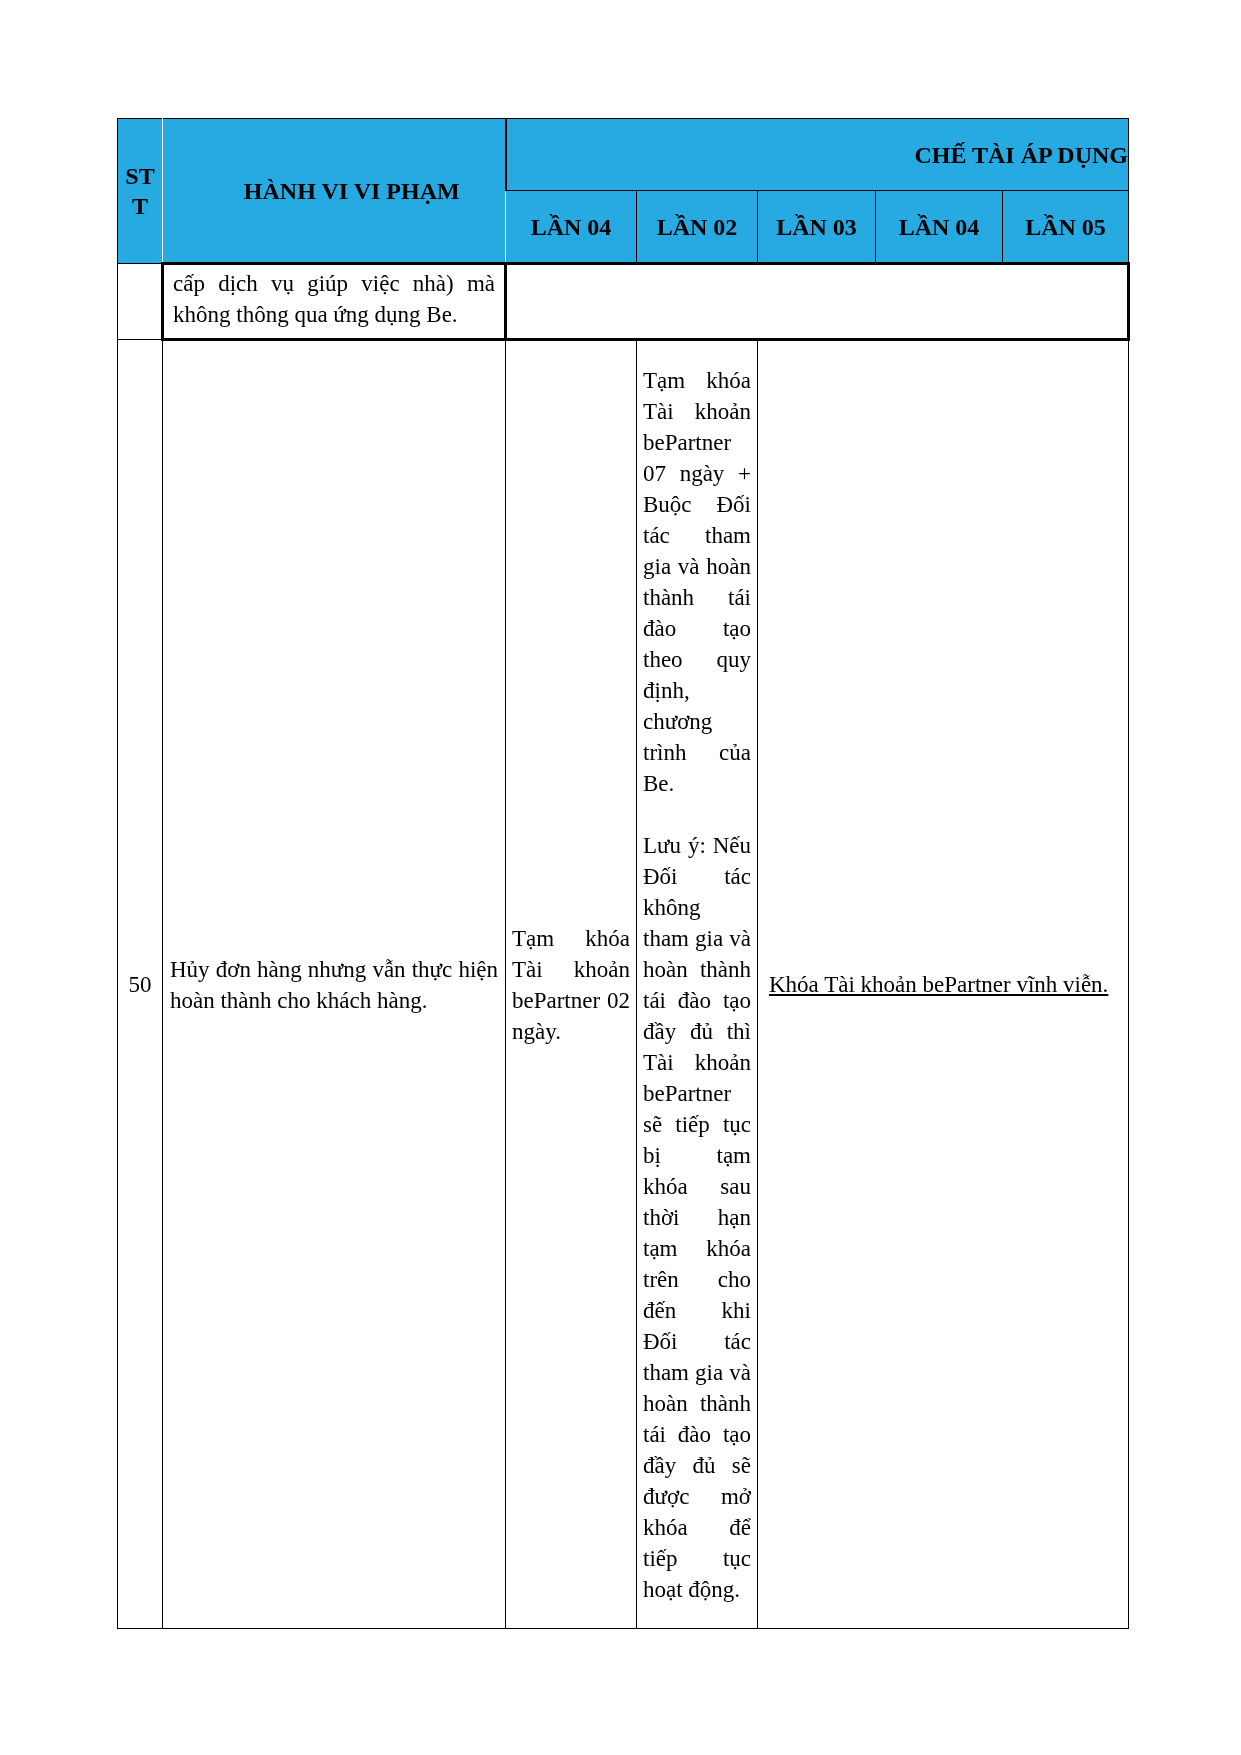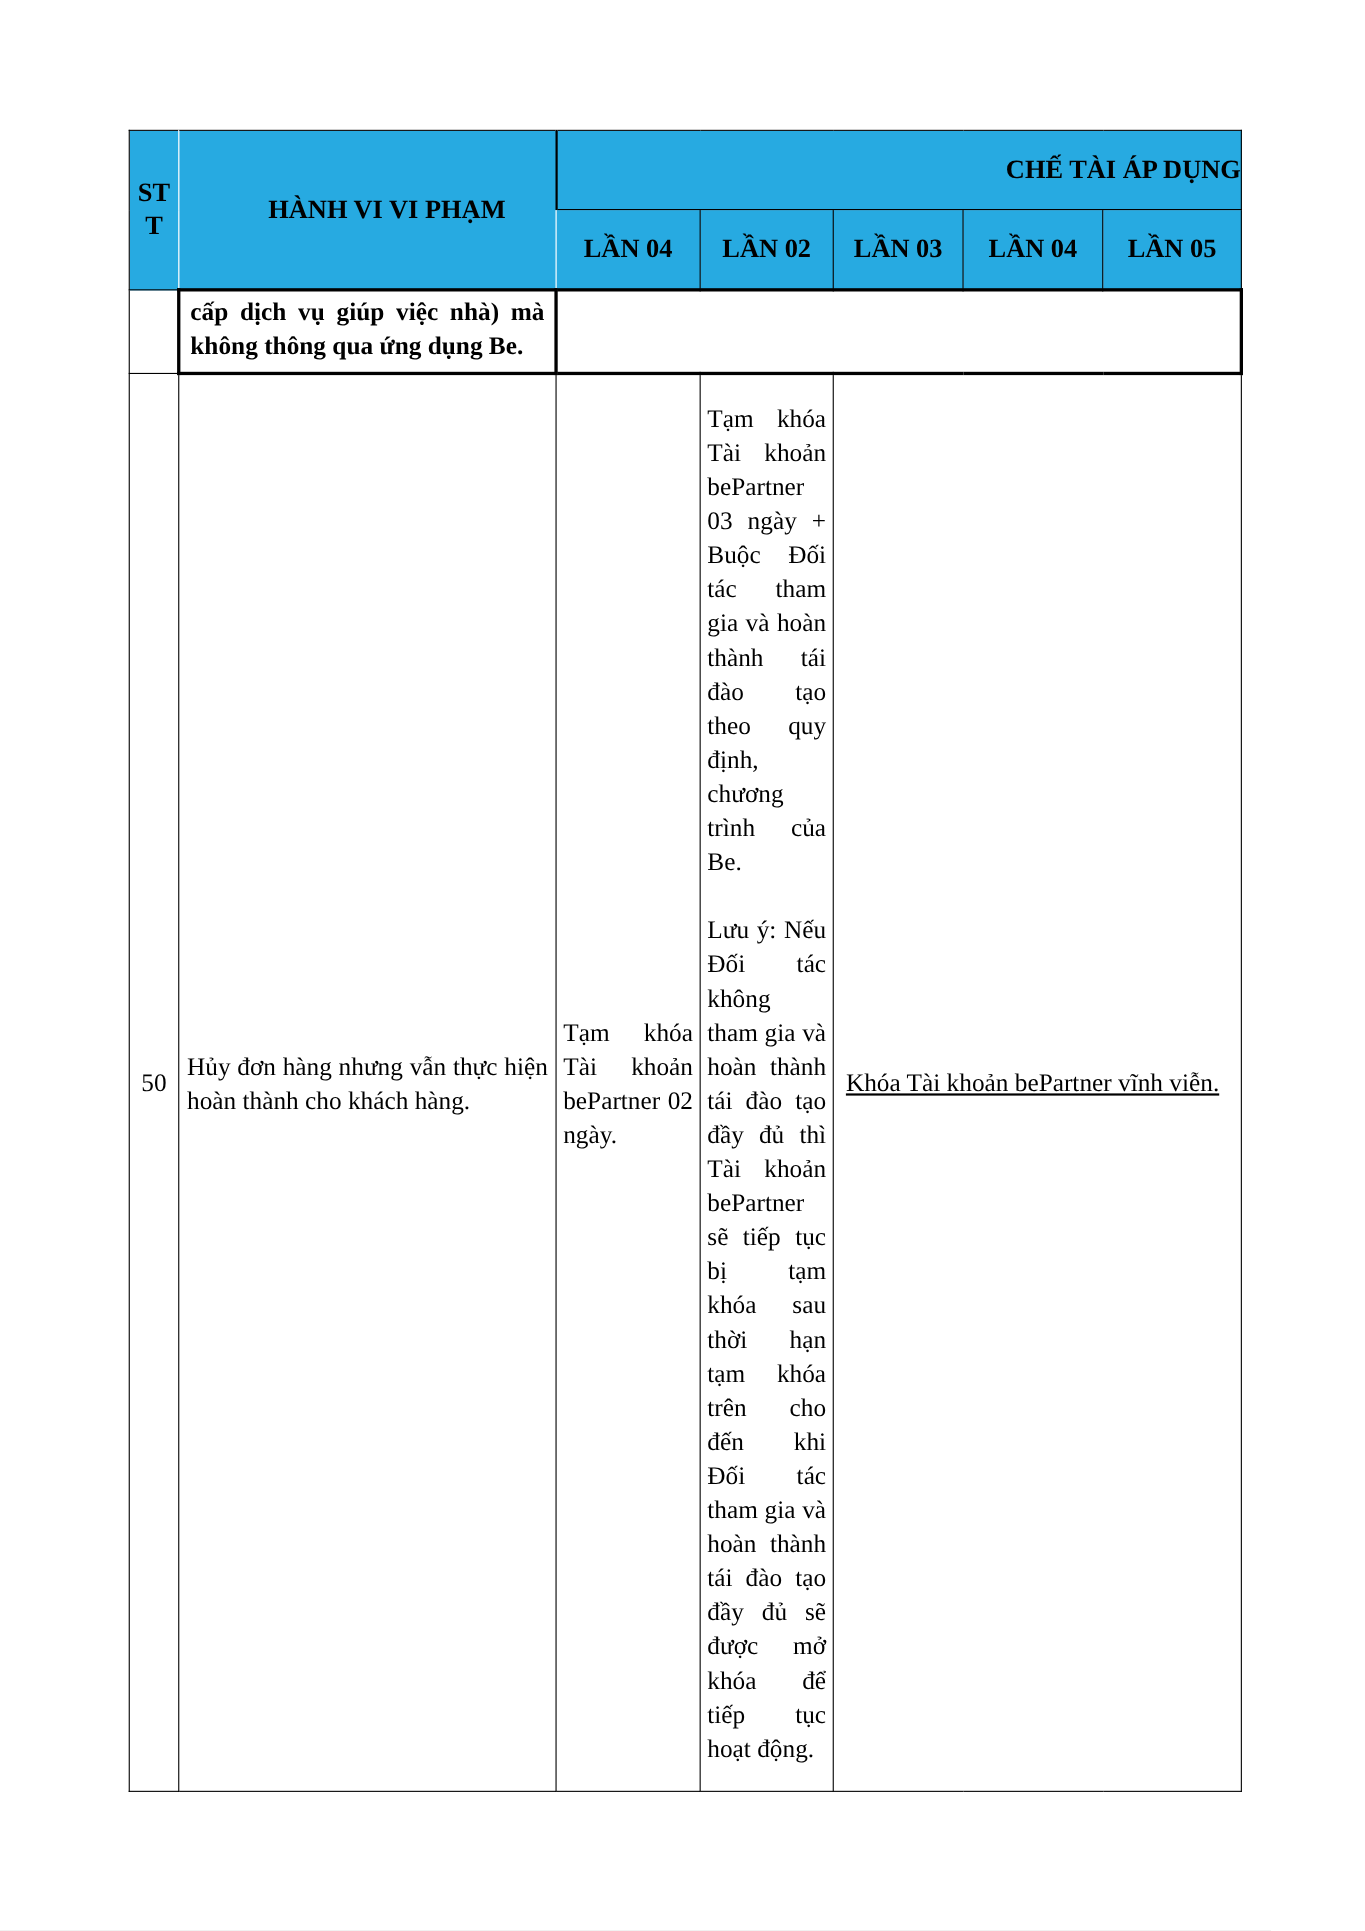--- a/index.html
+++ b/index.html
@@ -39,21 +39,21 @@
   }
   .th-violation { border-right-color: #ffffff; padding-left: 36px; }
   .th-sanctions { border-left: 2px solid #000; height: 72px; text-align: right; }
   .hrow2 th { height: 73px; }
 
   td {
     font-size: 23px;
     line-height: 31px;
     vertical-align: middle;
   }
-  .cont-row td { height: 76px; font-weight: bold; }
+  .cont-row td { height: 76px; }
   .cont-stt { border-bottom: 1px solid #000; }
   .cont-text {
     border: 3px solid #000;
     text-align: justify;
     vertical-align: top;
     padding: 3px 9px 0 9px;
   }
   .cont-empty { border: 3px solid #000; }
 
   .main-row { height: 1289px; }
@@ -94,20 +94,20 @@
       <tr class="cont-row">
         <td class="cont-stt"></td>
         <td class="cont-text">cấp dịch vụ giúp việc nhà) mà không thông qua ứng dụng Be.</td>
         <td colspan="5" class="cont-empty"></td>
       </tr>
       <tr class="main-row">
         <td class="cell-stt">50</td>
         <td class="cell-violation">Hủy đơn hàng nhưng vẫn thực hiện hoàn thành cho khách hàng.</td>
         <td class="cell-lan01">Tạm khóa Tài khoản bePartner 02 ngày.</td>
         <td class="cell-lan02">
-          <p>Tạm khóa Tài khoản bePartner 03 ngày + Buộc Đối tác tham gia và hoàn thành tái đào tạo theo quy định, chương trình của Be.</p>
+          <p>Tạm khóa Tài khoản bePartner 07 ngày + Buộc Đối tác tham gia và hoàn thành tái đào tạo theo quy định, chương trình của Be.</p>
           <p>Lưu ý: Nếu Đối tác không tham gia và hoàn thành tái đào tạo đầy đủ thì Tài khoản bePartner sẽ tiếp tục bị tạm khóa sau thời hạn tạm khóa trên cho đến khi Đối tác tham gia và hoàn thành tái đào tạo đầy đủ sẽ được mở khóa để tiếp tục hoạt động.</p>
         </td>
         <td colspan="3" class="cell-lan0305">Khóa Tài khoản bePartner vĩnh viễn.</td>
       </tr>
     </tbody>
   </table>
 </div>
 
 </body></html>

